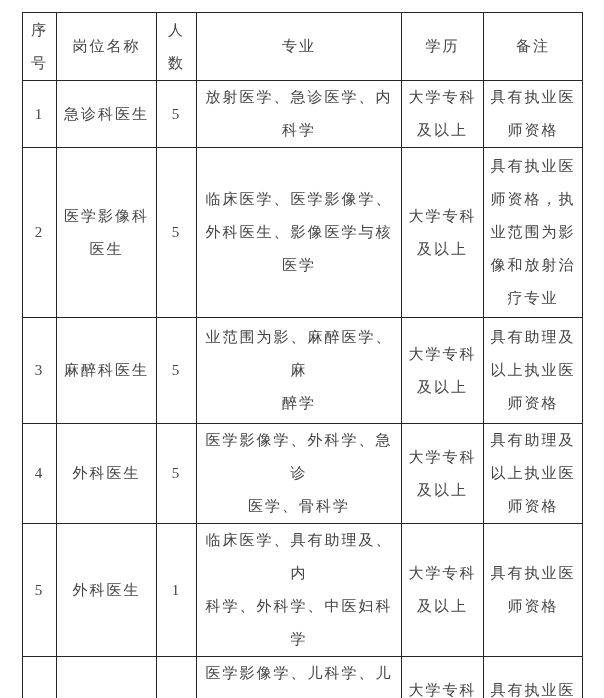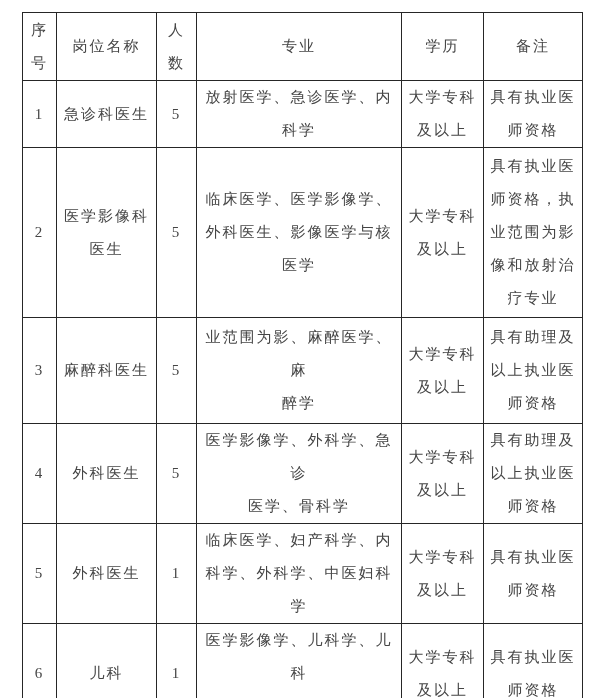--- a/index.html
+++ b/index.html
@@ -124,21 +124,21 @@
         <td>大学专科
 及以上</td>
         <td>具有助理及
 以上执业医
 师资格</td>
       </tr>
       <tr class="r5">
         <td>5</td>
         <td class="cell-position">外科医生</td>
         <td>1</td>
-        <td>临床医学、妇产科学、内
+        <td>临床医学、具有助理及、内
 科学、外科学、中医妇科
 学</td>
         <td>大学专科
 及以上</td>
         <td>具有执业医
 师资格</td>
       </tr>
       <tr class="r6">
         <td>6</td>
         <td class="cell-position">儿科</td>

